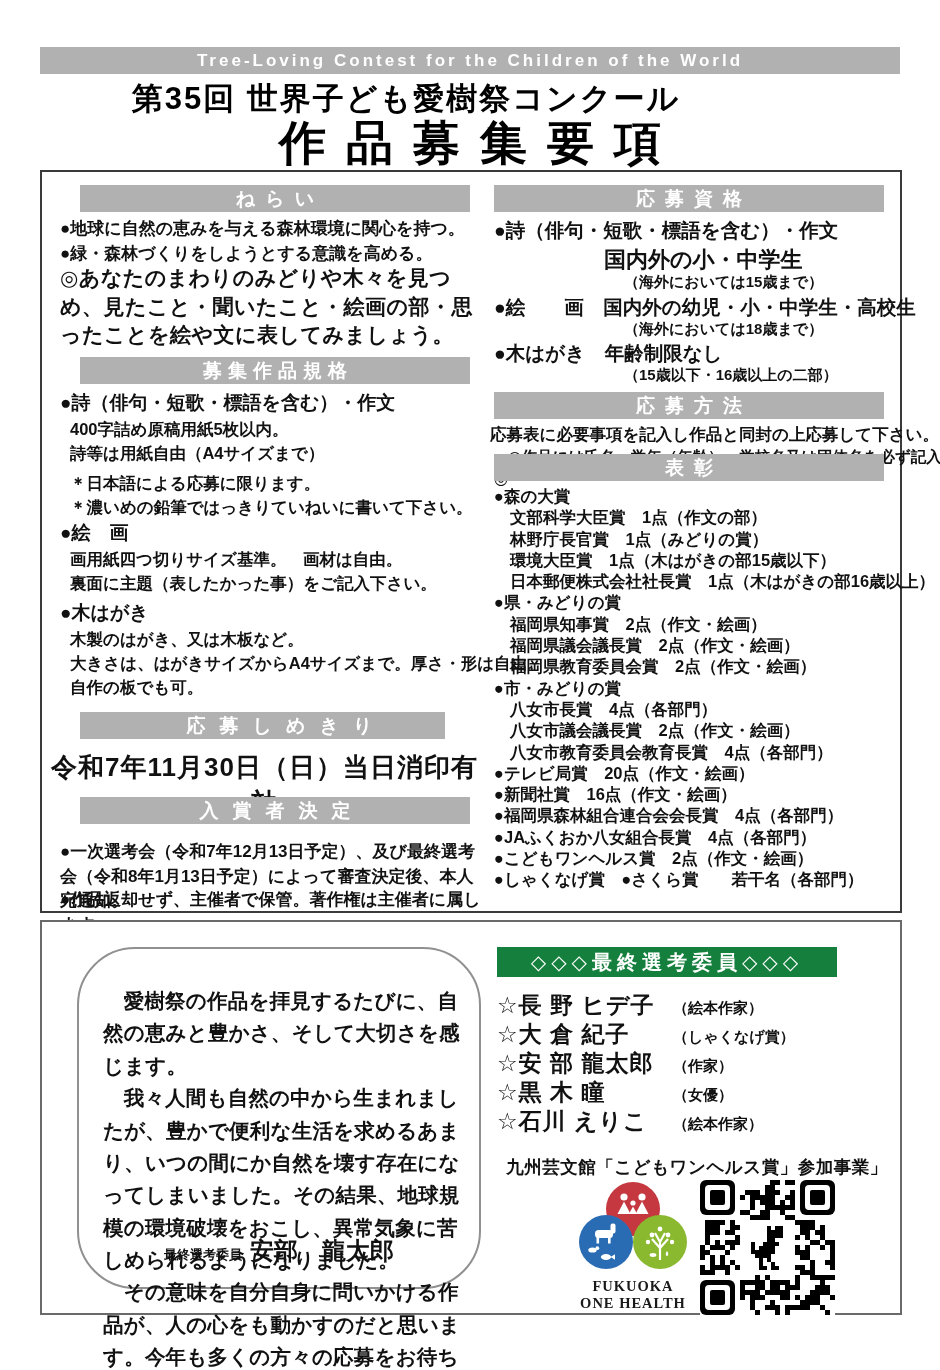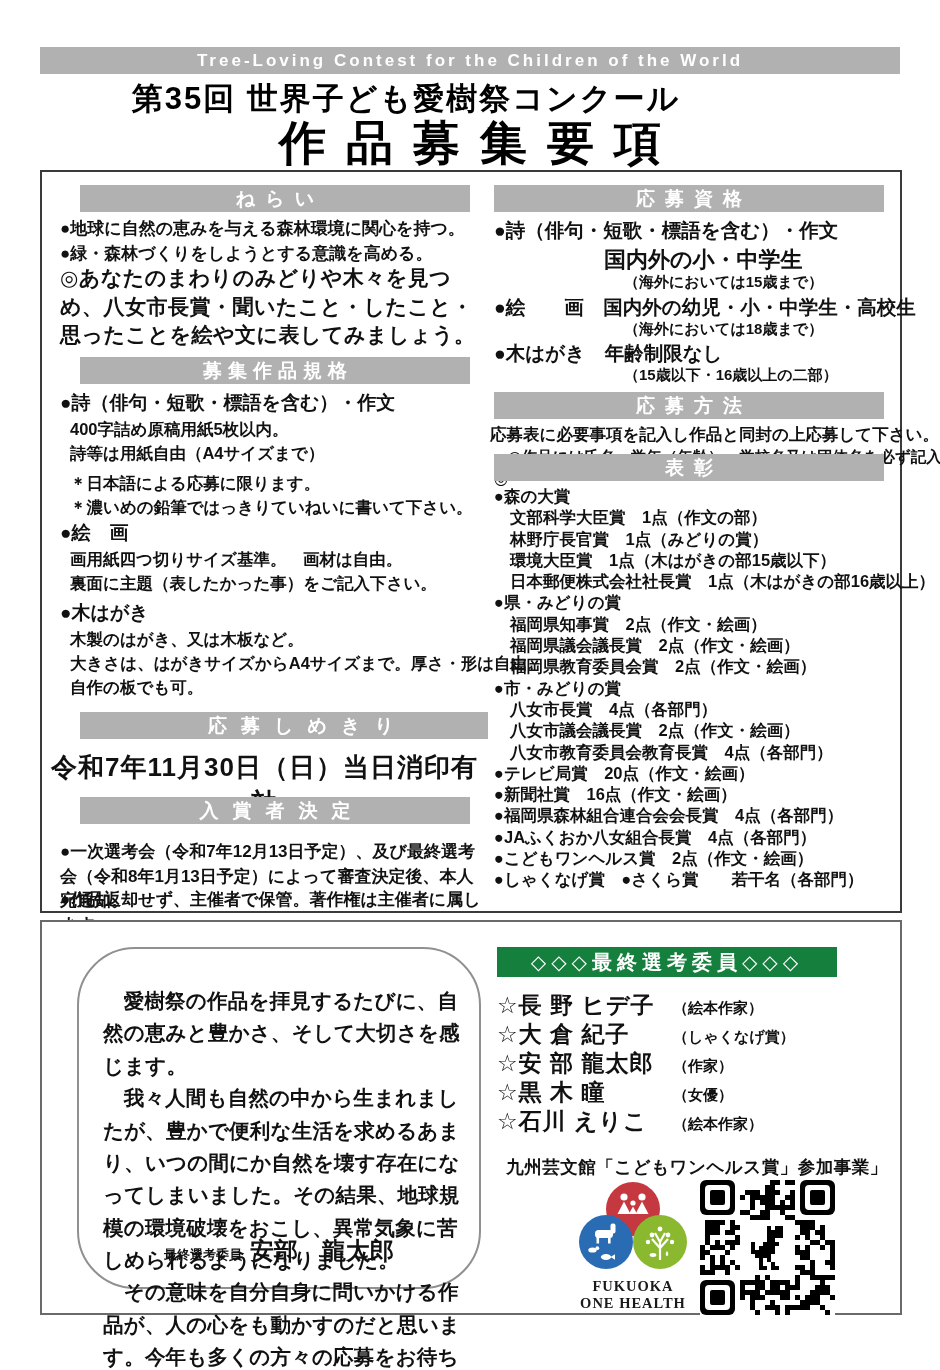--- a/index.html
+++ b/index.html
@@ -87,37 +87,37 @@
 
   <div class="en-bar">Tree-Loving Contest for the Children of the World</div>
   <div class="contest-title">第35回 世界子ども愛樹祭コンクール</div>
   <div class="page-title">作品募集要項</div>
 
   <div class="main-box">
 
     <div class="sec-bar" style="left:38px; top:13px; width:390px;">ねらい</div>
     <div class="abs line17" style="left:18px; top:45px; width:428px;">●地球に自然の恵みを与える森林環境に関心を持つ。</div>
     <div class="abs line17" style="left:18px; top:70px; width:428px;">●緑・森林づくりをしようとする意識を高める。</div>
-    <div class="abs highlight" style="left:18px; top:92px; width:430px;">◎あなたのまわりのみどりや木々を見つめ、八女市長賞・聞いたこと・したこと・思ったことを絵や文に表してみましょう。</div>
+    <div class="abs highlight" style="left:18px; top:92px; width:430px;">◎あなたのまわりのみどりや木々を見つめ、見たこと・聞いたこと・絵画の部・思ったことを絵や文に表してみましょう。</div>
 
     <div class="sec-bar" style="left:38px; top:185px; width:390px; letter-spacing:6px; text-indent:6px;">募集作品規格</div>
     <div class="abs b" style="left:18px; top:218px; font-size:19px;">●詩（俳句・短歌・標語を含む）・作文</div>
     <div class="abs line165" style="left:28px; top:246px;">400字詰め原稿用紙5枚以内。</div>
     <div class="abs line165" style="left:28px; top:270px;">詩等は用紙自由（A4サイズまで）</div>
     <div class="abs line165" style="left:28px; top:300px;">＊日本語による応募に限ります。</div>
     <div class="abs line165" style="left:28px; top:324px;">＊濃いめの鉛筆ではっきりていねいに書いて下さい。</div>
     <div class="abs b" style="left:18px; top:348px; font-size:19px;">●絵　画</div>
     <div class="abs line165" style="left:28px; top:376px;">画用紙四つ切りサイズ基準。　画材は自由。</div>
     <div class="abs line165" style="left:28px; top:400px;">裏面に主題（表したかった事）をご記入下さい。</div>
     <div class="abs b" style="left:18px; top:428px; font-size:19px;">●木はがき</div>
     <div class="abs line165" style="left:28px; top:456px;">木製のはがき、又は木板など。</div>
     <div class="abs line165" style="left:28px; top:480px; white-space:nowrap;">大きさは、はがきサイズからA4サイズまで。厚さ・形は自由。</div>
     <div class="abs line165" style="left:28px; top:504px;">自作の板でも可。</div>
 
-    <div class="sec-bar" style="left:38px; top:540px; width:408px; letter-spacing:14px; text-indent:14px;padding-left:34px;">応募しめきり</div>
+    <div class="sec-bar" style="left:38px; top:540px; width:365px; letter-spacing:14px; text-indent:14px;padding-left:34px;">応募しめきり</div>
     <div class="abs deadline-date" style="left:0; top:578px; width:445px;">令和7年11月30日（日）当日消印有効</div>
 
     <div class="sec-bar" style="left:38px; top:625px; width:390px; letter-spacing:14px; text-indent:14px;">入賞者決定</div>
     <div class="abs line17" style="left:18px; top:668px; width:430px;">●一次選考会（令和7年12月13日予定）、及び最終選考会（令和8年1月13日予定）によって審査決定後、本人宛通知。</div>
     <div class="abs line17" style="left:18px; top:716px; width:430px;">●作品返却せず、主催者で保管。著作権は主催者に属します。</div>
 
     <div class="sec-bar" style="left:452px; top:13px; width:390px;">応募資格</div>
     <div class="abs b" style="left:452px; top:45px; font-size:19.5px; white-space:nowrap;">●詩（俳句・短歌・標語を含む）・作文</div>
     <div class="abs b" style="left:562px; top:73px; font-size:22px;">国内外の小・中学生</div>
     <div class="abs note15" style="left:582px; top:101px;">（海外においては15歳まで）</div>

